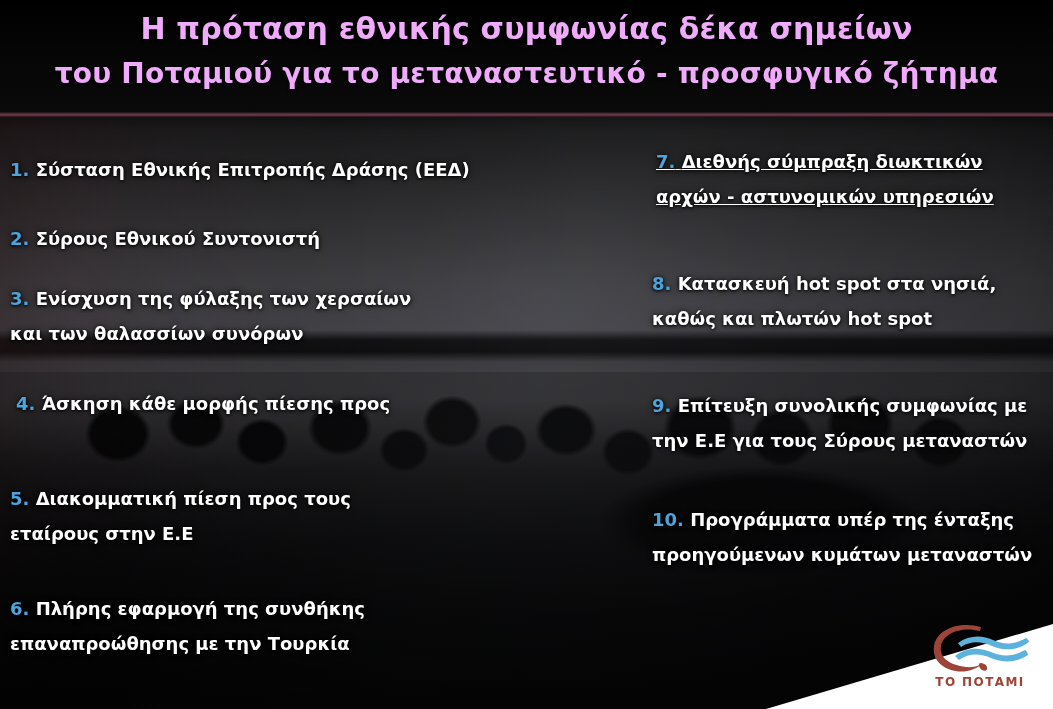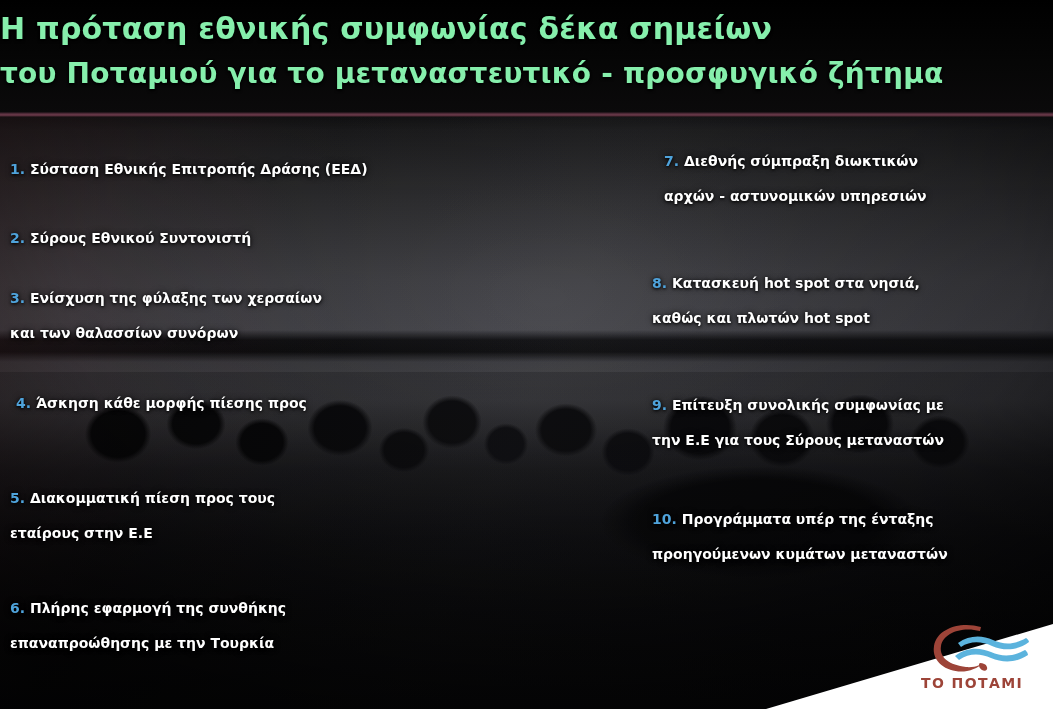--- a/index.html
+++ b/index.html
@@ -88,79 +88,80 @@
   .headband{
     position:absolute;left:0;top:0;width:1053px;height:114px;
     background:linear-gradient(to bottom,#000 0%,#060606 55%,#0b0a0b 100%);
   }
   .headrule{
     position:absolute;left:0;top:112px;width:1053px;height:5px;
     background:linear-gradient(to bottom,#130d10 0%,#5e3242 40%,#6b3a4a 62%,#1a1013 100%);
   }
   .title{
     position:absolute;left:0;top:6px;width:1053px;
-    color:#86efac;
+    text-align:center;
+    color:#f0abfc;
     font-weight:700;
     font-size:30px;
     line-height:45px;
     letter-spacing:.2px;
     text-shadow:0 2px 3px rgba(0,0,0,.95), 0 0 2px rgba(0,0,0,.9);
     white-space:nowrap;
   }
   .title .l2{font-size:28px;}
 
   
   .col{
     position:absolute;top:126px;
   }
   .col-left{left:10px;width:520px;}
   .col-right{left:652px;width:401px;}
 
   .item{
     color:#ffffff;
     font-weight:700;
-    font-size:14px;
+    font-size:18px;
     line-height:35px;
     text-shadow:0 1px 3px rgba(0,0,0,.95),0 0 6px rgba(0,0,0,.8);
     margin-bottom:0;
   }
   .item .num{
     color:#4fa3db;
     font-weight:700;
     text-shadow:0 1px 3px rgba(0,0,0,.95),0 0 6px rgba(0,0,0,.8);
   }
 
   
   .i1{position:absolute;top:26px;left:0;}
   .i2{position:absolute;top:95px;left:0;}
   .i3{position:absolute;top:155px;left:0;width:470px;}
   .i4{position:absolute;top:260px;left:0;width:420px;margin-left:6px;}
   .i5{position:absolute;top:355px;left:0;width:400px;}
   .i6{position:absolute;top:465px;left:0;width:420px;}
 
-  .r7{position:absolute;top:18px;left:12px;width:390px;}
+  .r7{position:absolute;top:18px;left:4px;width:390px;text-decoration:underline;}
   .r8{position:absolute;top:140px;left:0;width:390px;}
   .r9{position:absolute;top:262px;left:0;width:390px;}
   .r10{position:absolute;top:376px;left:0;width:400px;}
 
   
   .whitewedge{
     position:absolute;left:0;top:0;width:1053px;height:709px;
     pointer-events:none;
   }
   .logo-wrap{
     position:absolute;right:14px;bottom:4px;
     width:118px;height:86px;
   }
   .logo-mark{position:relative;width:108px;height:58px;margin-left:4px;}
   .logo-text{
-    text-align:left;
+    text-align:center;
     color:#9d4438;
     font-weight:700;
-    font-size:14px;
+    font-size:12px;
     letter-spacing:1.4px;
     margin-top:-2px;
   }
 </style>
 </head>
 <body>
 
 <div id="poster">
 
   <div class="bg-layer bg-sky"></div>

